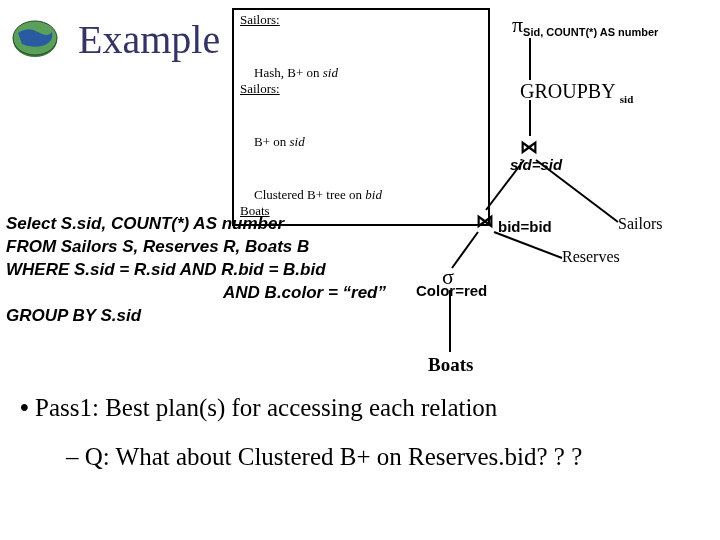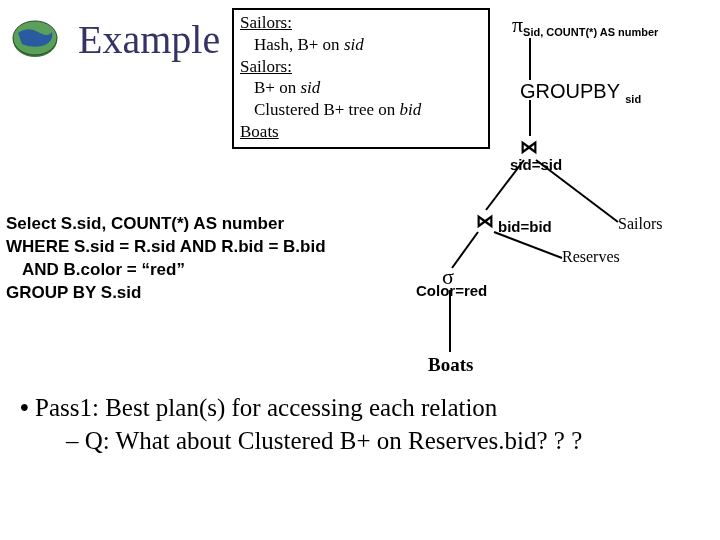--- a/index.html
+++ b/index.html
@@ -33,36 +33,37 @@
     margin-top: 6px;
   }
   .schema-box {
     position: absolute;
     top: 8px;
     left: 232px;
     width: 242px;
     border: 2px solid #000;
     padding: 2px 6px 4px 6px;
     font-family: "Times New Roman", Times, serif;
-    font-size: 17px;
+    font-size: 13px;
     line-height: 1.28;
   }
   .schema-box .tbl { text-decoration: underline; }
-  .schema-box .indent { padding-left: 14px; }
+  .schema-box .indent { padding-left: 14px; margin-top: 36px; }
   .schema-box em { font-style: italic; }
   .sql {
     position: absolute;
     top: 213px;
     left: 6px;
     font-size: 17px;
     font-weight: bold;
     line-height: 1.35;
     width: 380px;
+    font-style: italic;
   }
-  .sql .ind { padding-left: 16px; }
+  .sql .ind { padding-left: 16px; text-align: right; }
   .tree {
     position: absolute;
     top: 0;
     left: 0;
     width: 700px;
     height: 540px;
     pointer-events: none;
   }
   .node {
     position: absolute;
@@ -75,21 +76,21 @@
   .bowtie { font-size: 18px; letter-spacing: -2px; }
   svg.lines { position: absolute; top: 0; left: 0; width: 720px; height: 540px; }
   .bullets {
     position: absolute;
     top: 392px;
     left: 20px;
     font-family: "Times New Roman", Times, serif;
     font-size: 25px;
     line-height: 1.3;
   }
-  .bullets .b1 { margin-bottom: 0; }
+  .bullets .b1 { margin-bottom: 16px; }
   .bullets .b1::before { content: "• "; font-weight: bold; }
   .bullets .b2 { padding-left: 46px; }
   .bullets .b2::before { content: "– "; }
 </style>
 </head>
 <body>
 
 <div class="title-row">
   <svg class="globe" viewBox="0 0 54 42">
     <ellipse cx="27" cy="22" rx="22" ry="17" fill="#3a7a3a"></ellipse>
@@ -104,48 +105,49 @@
   <div><span class="tbl">Sailors:</span></div>
   <div class="indent"><span>Hash, B+ on <em>sid</em></span></div>
   <div><span class="tbl">Sailors:</span></div>
   <div class="indent"><span>B+ on <em>sid</em></span></div>
   <div class="indent"><span>Clustered B+ tree on <em>bid</em></span></div>
   <div><span class="tbl">Boats</span></div>
 </div>
 
 <div class="sql">
   <div>Select S.sid, COUNT(*) AS number</div>
+  <div>FROM  Sailors S, Reserves R, Boats B</div>
   <div>WHERE  S.sid = R.sid AND R.bid = B.bid</div>
   <div class="ind">AND B.color = “red”</div>
   <div>GROUP BY S.sid</div>
 </div>
 
 <div class="tree">
   <svg class="lines">
     <line x1="530" y1="38" x2="530" y2="80" stroke="#000" stroke-width="2"></line>
     <line x1="530" y1="100" x2="530" y2="136" stroke="#000" stroke-width="2"></line>
     <line x1="524" y1="160" x2="486" y2="210" stroke="#000" stroke-width="2"></line>
     <line x1="536" y1="160" x2="618" y2="222" stroke="#000" stroke-width="2"></line>
     <line x1="478" y1="232" x2="452" y2="268" stroke="#000" stroke-width="2"></line>
     <line x1="494" y1="232" x2="562" y2="258" stroke="#000" stroke-width="2"></line>
     <line x1="450" y1="290" x2="450" y2="352" stroke="#000" stroke-width="2"></line>
   </svg>
 
   <div class="node" style="top:12px; left:512px;">
     <span class="sym">π</span><span class="sub">Sid, COUNT(*) AS number</span>
   </div>
 
-  <div class="node" style="top:80px; left:520px; font-family:Liberation Sans, sans-serif; font-size:20px; font-weight:normal;">
+  <div class="node" style="top:80px; left:520px; font-family:Liberation Serif, serif; font-size:20px; font-weight:normal;">
     <span>GROUPBY</span> <span class="sub">sid</span>
   </div>
 
   <div class="node" style="top:136px; left:520px;">
     <span class="bowtie">⋈</span>
   </div>
-  <div class="node" style="top:156px; left:510px;">sid=sid</div>
+  <div class="node" style="top:156px; left:510px;font-style:italic;">sid=sid</div>
 
   <div class="node" style="top:210px; left:476px;">
     <span class="bowtie">⋈</span>
   </div>
   <div class="node" style="top:218px; left:498px;">bid=bid</div>
 
   <div class="node" style="top:215px; left:618px; font-family:'Times New Roman',serif; font-size:16px; font-weight:normal;">Sailors</div>
 
   <div class="node" style="top:248px; left:562px; font-family:'Times New Roman',serif; font-size:16px; font-weight:normal;">Reserves</div>
 

